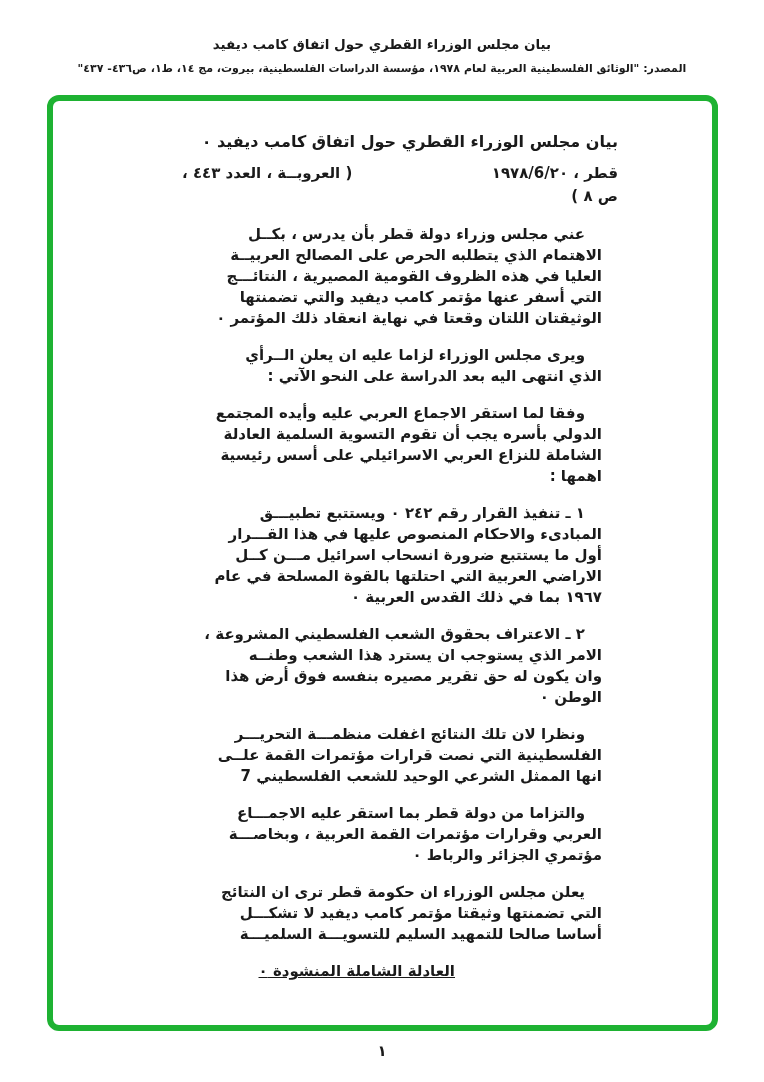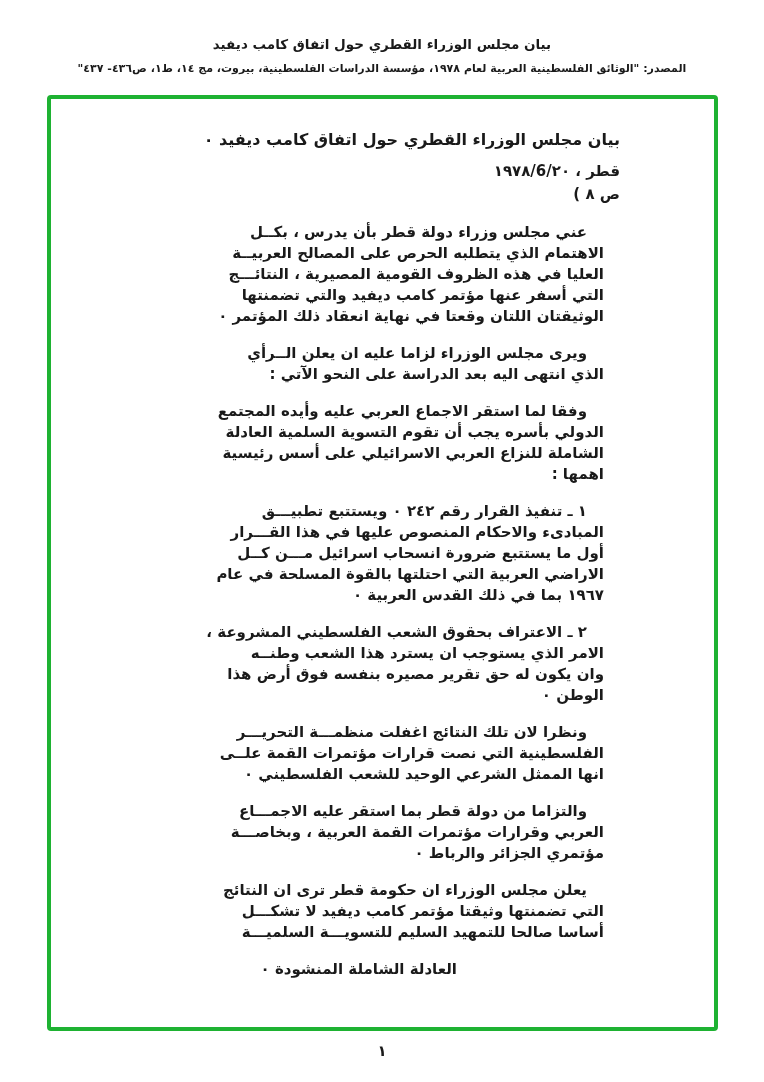--- a/index.html
+++ b/index.html
@@ -22,22 +22,22 @@
   .header-source {
     position: absolute; top: 62px; left: 0; right: 0;
     text-align: center;
     font-size: 11px; font-weight: bold;
   }
 
   
   .scan-box {
     position: absolute; left: 47px; top: 95px;
     width: 671px; height: 936px;
-    border: 4px solid #0f766e;
-    border-radius: 4px;
+    border: 6px solid #0f766e;
+    border-radius: 12px;
     background: #ffffff;
   }
 
   
   .doc {
     position: absolute; top: 30px; right: 94px;
     width: 527px;
     direction: rtl;
     font-weight: bold;
   }
@@ -72,20 +72,21 @@
     padding-left: 160px;
     text-align: left;
     padding-left: 0;
     padding-right: 0;
     
     margin-left: 160px;
     text-align: right;
     margin-right: 0;
     margin-left: 0;
     padding-left: 0;
+    text-decoration: underline;
   }
   
   .final-line {
     white-space: pre-line;
     font-size: 15px;
     line-height: 21px;
     text-align: right;
     padding-right: 163px;
   }
 
@@ -105,20 +106,21 @@
   <div class="header-source">المصدر: "الوثائق الفلسطينية العربية لعام ١٩٧٨،  مؤسسة الدراسات الفلسطينية، بيروت، مج ١٤، ط١، ص٤٣٦- ٤٣٧"</div>
 
   <div class="scan-box" style="border-color: rgb(30, 178, 50);">
     <div class="doc">
 
       <div class="doc-title">بيان مجلس الوزراء القطري حول اتفاق كامب ديفيد ٠</div>
 
       <div class="citation">
         <div class="cite-row1">
           <span>قطر ، ١٩٧٨/6/٢٠</span>
+          <span>( العروبــة ، العدد ٤٤٣ ،</span>
         </div>
         <div class="cite-row3">ص ٨ )</div>
       </div>
 
       <div class="body-text">
         <p>عني مجلس وزراء دولة قطر بأن يدرس ، بكــل
 الاهتمام الذي يتطلبه الحرص على المصالح العربيــة
 العليا في هذه الظروف القومية المصيرية ، النتائـــج
 التي أسفر عنها مؤتمر كامب ديفيد والتي تضمنتها
 الوثيقتان اللتان وقعتا في نهاية انعقاد ذلك المؤتمر ٠</p>
@@ -132,21 +134,21 @@
 المبادىء والاحكام المنصوص عليها في هذا القـــرار
 أول ما يستتبع ضرورة انسحاب اسرائيل مـــن كــل
 الاراضي العربية التي احتلتها بالقوة المسلحة في عام
 ١٩٦٧ بما في ذلك القدس العربية ٠</p>
         <p>٢ ـ الاعتراف بحقوق الشعب الفلسطيني المشروعة ،
 الامر الذي يستوجب ان يسترد هذا الشعب وطنــه
 وان يكون له حق تقرير مصيره بنفسه فوق أرض هذا
 الوطن ٠</p>
         <p>ونظرا لان تلك النتائج اغفلت منظمـــة التحريـــر
 الفلسطينية التي نصت قرارات مؤتمرات القمة علــى
-انها الممثل الشرعي الوحيد للشعب الفلسطيني ٠</p>
+انها الممثل الشرعي الوحيد للشعب الفلسطيني 7</p>
         <p>والتزاما من دولة قطر بما استقر عليه الاجمـــاع
 العربي وقرارات مؤتمرات القمة العربية ، وبخاصـــة
 مؤتمري الجزائر والرباط ٠</p>
         <p>يعلن مجلس الوزراء ان حكومة قطر ترى ان النتائج
 التي تضمنتها وثيقتا مؤتمر كامب ديفيد لا تشكـــل
 أساسا صالحا للتمهيد السليم للتسويـــة السلميـــة</p>
         <div class="final-line">العادلة الشاملة المنشودة ٠</div>
       </div>
 
     </div>

